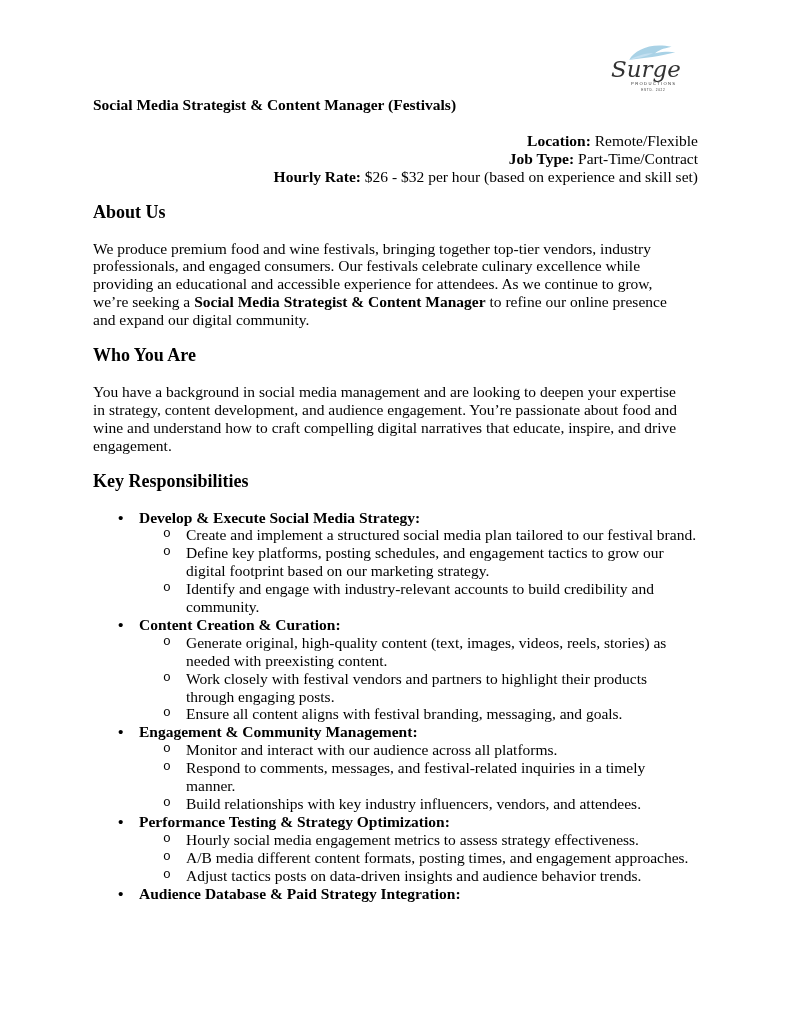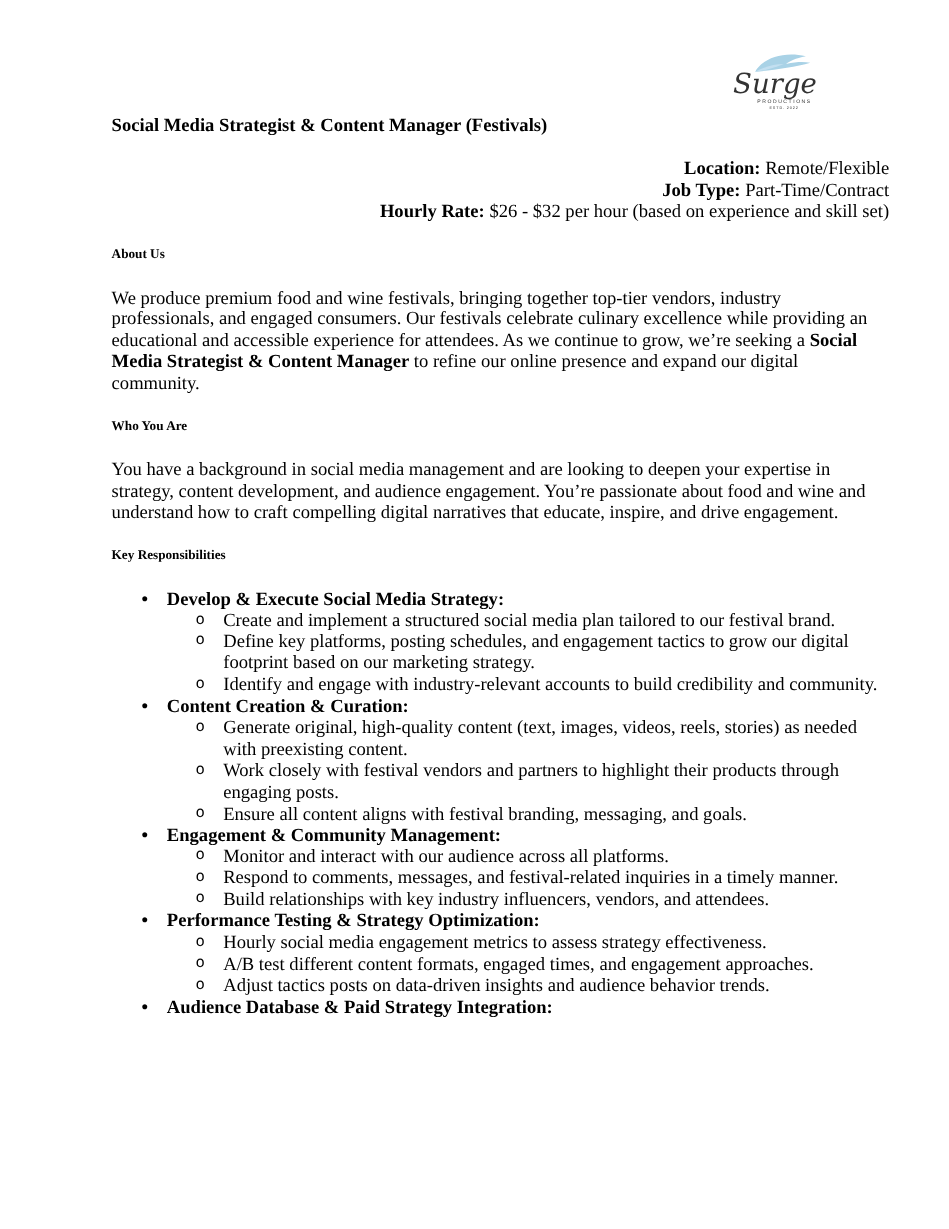--- a/index.html
+++ b/index.html
@@ -8,36 +8,36 @@
     width: 791px; height: 1024px;
     background: #ffffff;
     font-family: "Liberation Serif", serif;
     color: #000000;
     position: relative;
     overflow: hidden;
   }
   .page {
     position: relative;
     width: 791px; height: 1024px;
-    padding: 96px 50px 0 93px;
+    padding: 96px 93px 0 93px;
     font-size: 15.5px;
     line-height: 17.9px;
   }
   
   .logo {
     position: absolute;
     top: 40px; left: 598px;
     width: 92px; height: 56px;
   }
   
   .doc-title { font-weight: bold; margin: 0 0 18px 0; }
   .meta-block { margin: 0 0 18px 0; text-align: right; }
   .meta-line { margin: 0; }
   .bold { font-weight: bold; }
-  .section-heading { font-weight: bold; margin: 0 0 18px 0; font-size: 11px; }
+  .section-heading { font-weight: bold; margin: 0 0 18px 0; font-size: 18px; }
   .para { margin: 0 12px 18px 0; }
   
   .resp-list { margin: 0; }
   .li1 {
     position: relative;
     padding-left: 46px;
     font-weight: bold;
     margin: 0;
   }
   .li1::before {
@@ -113,21 +113,21 @@
     <div>
       <p class="li1">Engagement &amp; Community Management:</p>
       <p class="li2">Monitor and interact with our audience across all platforms.</p>
       <p class="li2">Respond to comments, messages, and festival-related inquiries in a timely manner.</p>
       <p class="li2">Build relationships with key industry influencers, vendors, and attendees.</p>
     </div>
 
     <div>
       <p class="li1">Performance Testing &amp; Strategy Optimization:</p>
       <p class="li2">Hourly social media engagement metrics to assess strategy effectiveness.</p>
-      <p class="li2">A/B test different content formats, engaged times, and engagement approaches.</p>
+      <p class="li2">A/B media different content formats, posting times, and engagement approaches.</p>
       <p class="li2">Adjust tactics posts on data-driven insights and audience behavior trends.</p>
     </div>
 
     <div>
       <p class="li1">Audience Database &amp; Paid Strategy Integration:</p>
     </div>
 
   </div>
 
 </div>

